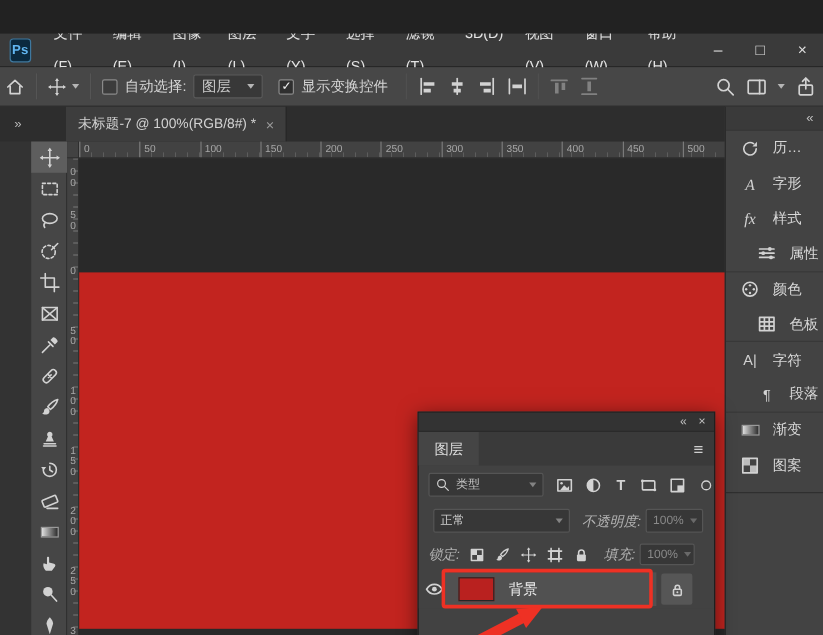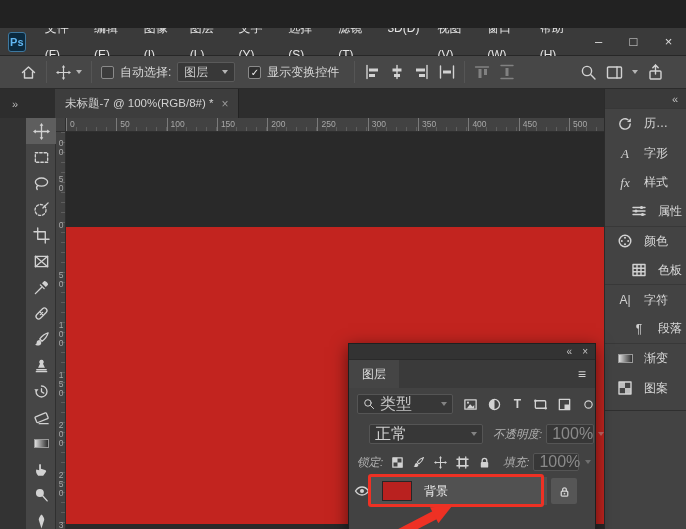--- a/index.html
+++ b/index.html
@@ -19,21 +19,21 @@
   .menubar{left:0;top:0;width:686px;height:28px;background:#3a3a3a;display:flex;align-items:center;border-bottom:1px solid #272727;}
   .ps-logo{width:20px;height:20px;margin:0 10px 0 8px;background:#0b2a3f;border:1px solid #3e789f;border-radius:3px;
            color:#62b7f2;font-size:11px;font-weight:bold;display:flex;align-items:center;justify-content:center;}
   .menu-items{display:flex;}
   .menu-item{padding:0 9px;font-size:12px;color:#e4e4e4;line-height:27px;cursor:default;}
   .win-controls{margin-left:auto;display:flex;height:100%;}
   .win-btn{width:35px;height:100%;display:flex;align-items:center;justify-content:center;font-size:13px;color:#dedede;}
 
   
   .optionsbar{left:0;top:28px;width:686px;height:33px;background:#474747;border-bottom:1px solid #2b2b2b;
-              display:flex;align-items:center;padding:0 20px;}
+              display:flex;align-items:center;padding:0 4px;}
   .ob-sep{width:1px;height:22px;background:#383838;border-right:1px solid #555;margin:0 9px;flex:none;}
   .cb{width:13px;height:13px;background:#3c3c3c;border:1px solid #8a8a8a;border-radius:2px;flex:none;
       display:flex;align-items:center;justify-content:center;font-size:10px;color:#f0f0f0;}
   .ob-label{font-size:12px;color:#d6d6d6;margin:0 6px;white-space:nowrap;}
   .dd{height:20px;background:#383838;border:1px solid #5a5a5a;border-radius:2px;display:flex;align-items:center;
       padding:0 6px;font-size:12px;color:#cccccc;gap:6px;}
   .ob-right{margin-left:auto;display:flex;align-items:center;gap:9px;padding-right:2px;}
   .ob-ico{display:flex;align-items:center;justify-content:center;flex:none;}
 
   
@@ -83,21 +83,21 @@
   .layers-panel{left:348px;top:315px;width:248px;height:214px;background:#424242;border:1px solid #1f1f1f;
                 box-shadow:0 4px 16px rgba(0,0,0,.55);z-index:20;}
   .lp-head{height:16px;background:#333;display:flex;align-items:center;justify-content:flex-end;gap:10px;
            padding-right:7px;color:#c4c4c4;font-size:10px;border-bottom:1px solid #2a2a2a;}
   .lp-tabs{height:28px;background:#3a3a3a;display:flex;align-items:stretch;}
   .lp-tab{width:50px;background:#454545;display:flex;align-items:center;justify-content:center;
           font-size:12px;color:#dcdcdc;}
   .lp-menu{margin-left:auto;color:#cfcfcf;font-size:14px;display:flex;align-items:center;padding-right:9px;}
   .lp-row{position:absolute;left:0;width:246px;display:flex;align-items:center;}
   .field{height:20px;background:#373737;border:1px solid #555;border-radius:2px;display:flex;align-items:center;
-         padding:0 5px;font-size:16px;color:#c4c4c4;gap:5px;}
+         padding:0 5px;font-size:10px;color:#c4c4c4;gap:5px;}
   .f-label{font-size:11.5px;color:#b2b2b2;white-space:nowrap;font-style:italic;}
   .f-dim{color:#8a8a8a;}
   .lp-ico{display:flex;align-items:center;justify-content:center;}
   .layer-row{position:absolute;left:0;top:131px;width:246px;height:32px;background:#424242;display:flex;align-items:center;}
   .eye-cell{width:26px;height:32px;display:flex;align-items:center;justify-content:center;border-right:1px solid #383838;flex:none;}
   .layer-field{position:absolute;left:22px;top:2px;width:176px;height:28px;background:#515151;display:flex;align-items:center;}
   .layer-thumb{width:30px;height:20px;margin-left:11px;border:1px solid #262626;flex:none;}
   .layer-name{margin-left:12px;font-size:12px;color:#ececec;}
   .layer-lockbtn{position:absolute;left:202px;top:3px;width:26px;height:26px;background:#565656;border-radius:2px;
                  display:flex;align-items:center;justify-content:center;}
@@ -480,21 +480,21 @@
             <rect class="fill" x="8" y="8" width="5.5" height="5.5"></rect>
           </svg>
       </span>
       <span class="lp-ico" style="margin-left:10px">
         <svg class="ic" width="13" height="13" viewBox="0 0 16 16">
             <circle cx="8" cy="8" r="4.5" fill="#e6e6e6" stroke="none"></circle>
           </svg>
       </span>
     </div>
 
-    <div class="lp-row" style="top:80px;padding-left:20px">
+    <div class="lp-row" style="top:80px;padding-left:12px">
       <div class="field" style="width:114px">
         <span style="color:#cfcfcf">正常</span>
         <span class="chev" style="margin-left:auto;opacity:.6"></span>
       </div>
       <span class="f-label" style="margin-left:10px">不透明度:</span>
       <div class="field f-dim" style="width:48px;margin-left:4px">
         <span>100%</span>
         <span class="chev" style="margin-left:auto;opacity:.4"></span>
       </div>
     </div>

